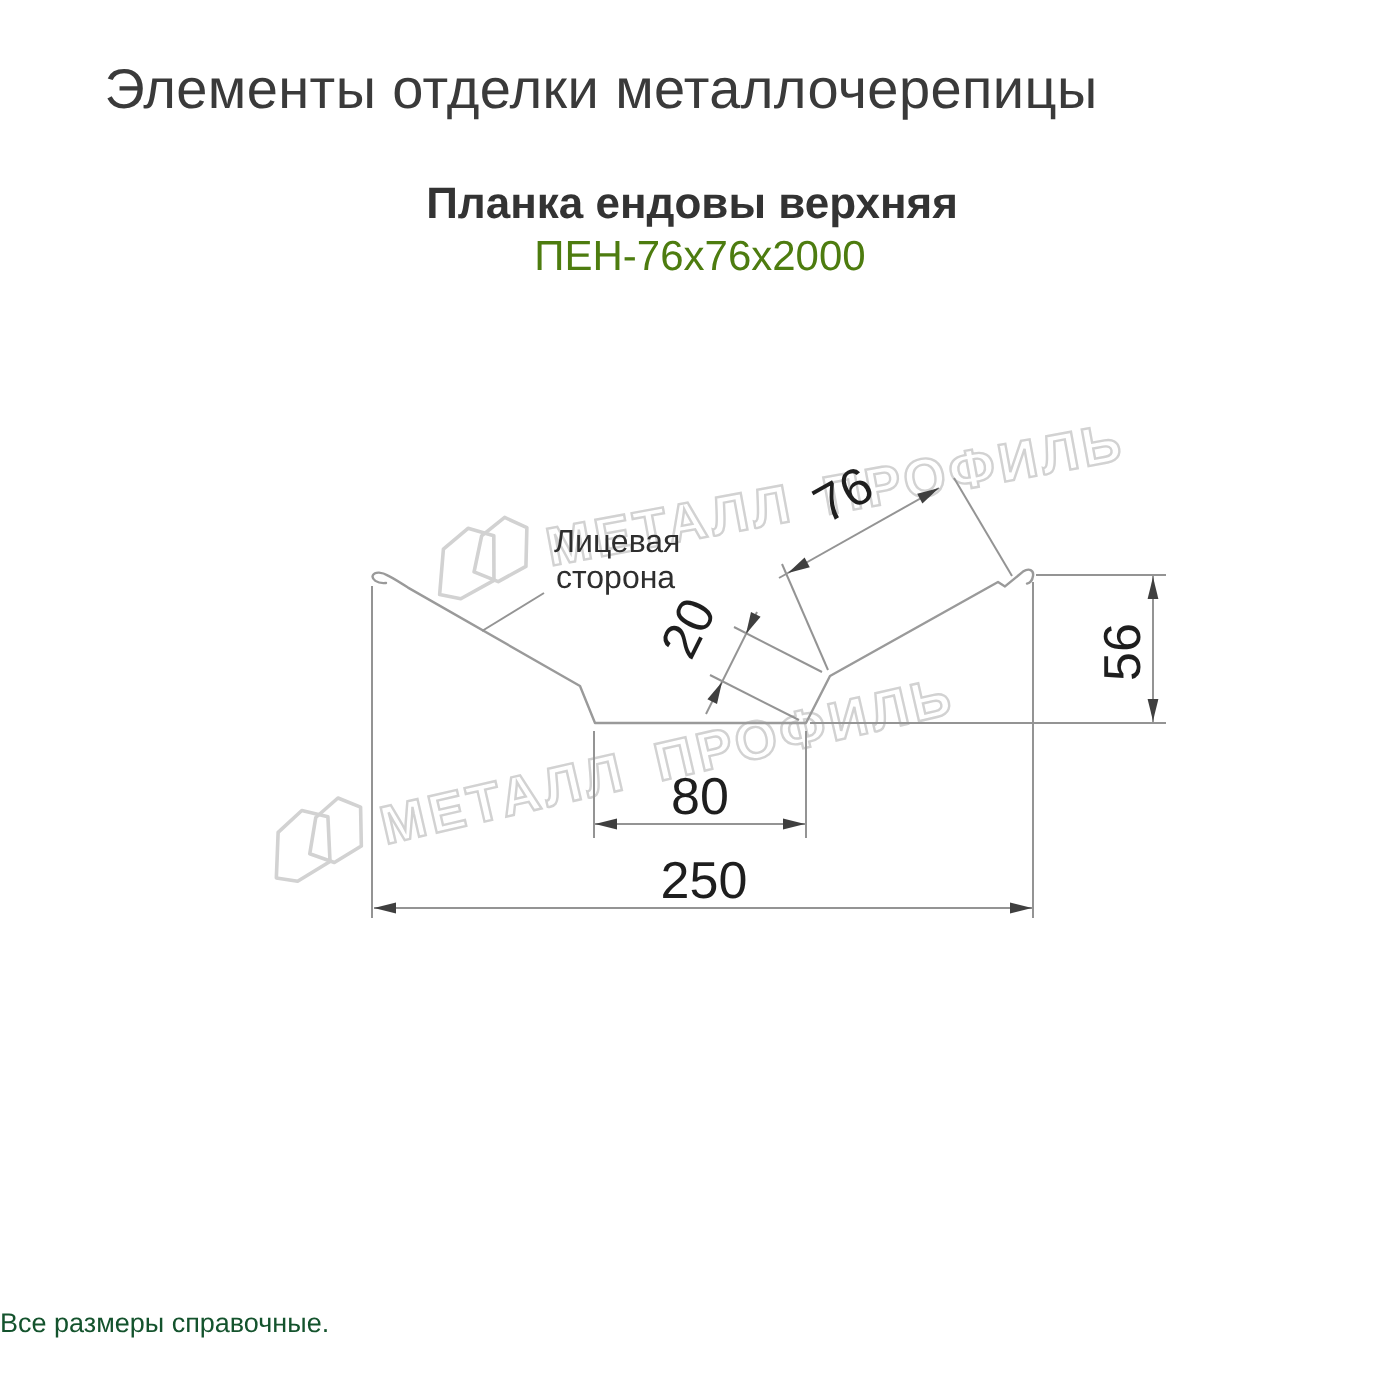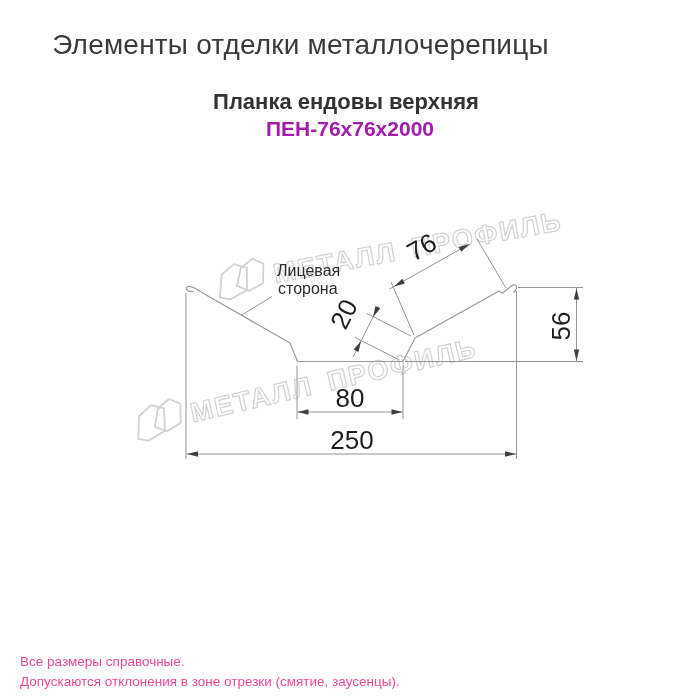--- a/index.html
+++ b/index.html
@@ -3,23 +3,23 @@
 <meta charset="utf-8">
 <style>
   html,body{margin:0;padding:0;background:#fff;}
   .page{position:relative;width:700px;height:700px;background:#ffffff;overflow:hidden;
         font-family:"Liberation Sans",sans-serif;}
   .title{position:absolute;top:29px;left:0;width:601px;text-align:center;
          font-size:28px;font-weight:400;color:#3a3a3a;letter-spacing:0.2px;}
   .subtitle{position:absolute;top:89px;left:0;width:692px;text-align:center;
          font-size:22px;font-weight:700;color:#333;}
   .code{position:absolute;top:117px;left:0;width:700px;text-align:center;
-         font-size:21px;font-weight:700;color:#a21caf;}
+         font-size:21px;font-weight:400;color:#4d7c0f;}
   .drawing{position:absolute;top:0;left:0;}
-  .notes{position:absolute;left:20px;top:652px;font-size:13.5px;color:#ec4899;line-height:20px;}
+  .notes{position:absolute;left:0;top:652px;font-size:13.5px;color:#14532d;line-height:20px;}
   
   .profile{fill:none;stroke:#9a9a9a;stroke-width:1.2;stroke-linejoin:round;stroke-linecap:round;}
   .dln{fill:none;stroke:#949494;stroke-width:1;}
   .arrow{fill:#3f3f3f;stroke:none;}
   .dim-text{font-family:"Liberation Sans",sans-serif;font-size:26px;fill:#1e1e1e;}
   .face-text{font-family:"Liberation Sans",sans-serif;font-size:16px;fill:#2e2e2e;}
   .wmt{font-family:"Liberation Sans",sans-serif;font-size:27px;font-weight:700;
        fill:none;stroke:#d2d2d2;stroke-width:1.2;letter-spacing:2px;word-spacing:6px;}
   .wml{fill:none;stroke:#d2d2d2;stroke-width:1.8;stroke-linejoin:round;}
 </style>
@@ -102,16 +102,15 @@
 
     <g>
       <line class="dln" x1="272" y1="296.5" x2="241" y2="315.5"></line>
       <text class="face-text" x="277" y="276">Лицевая</text>
       <text class="face-text" x="278" y="294">сторона</text>
     </g>
   </svg>
 
   <div class="notes">
     <div>Все размеры справочные.</div>
-    <div>Допускаются отклонения в зоне отрезки (смятие, заусенцы).</div>
   </div>
 
 </div>
 
 </body></html>

